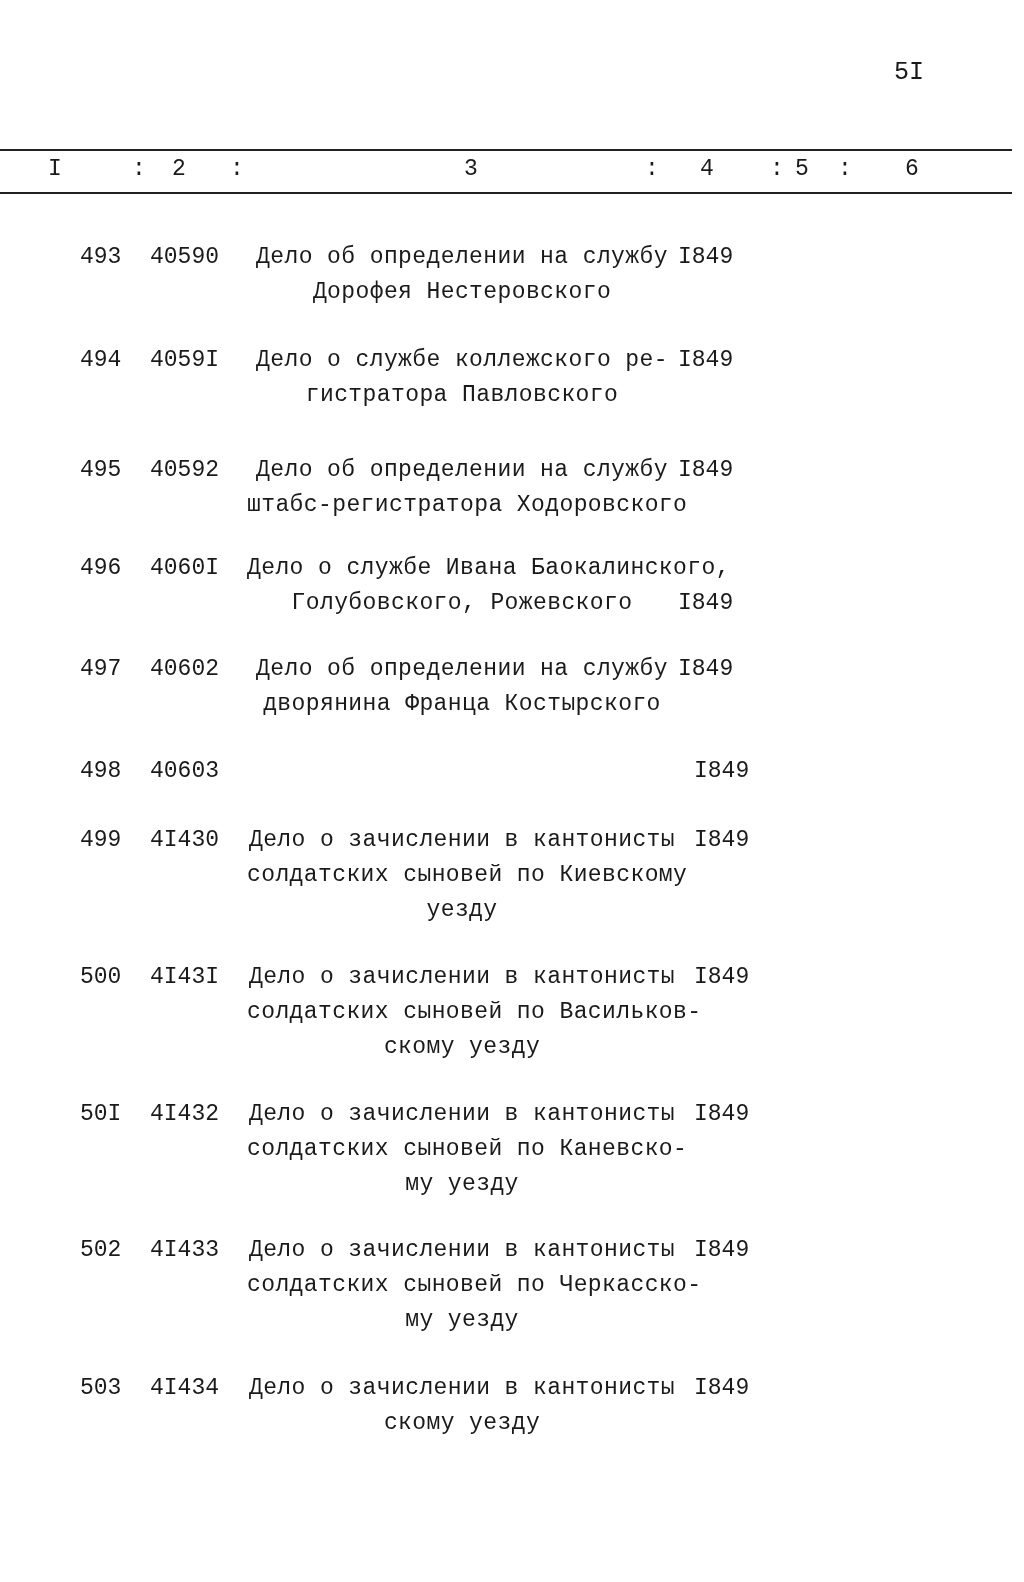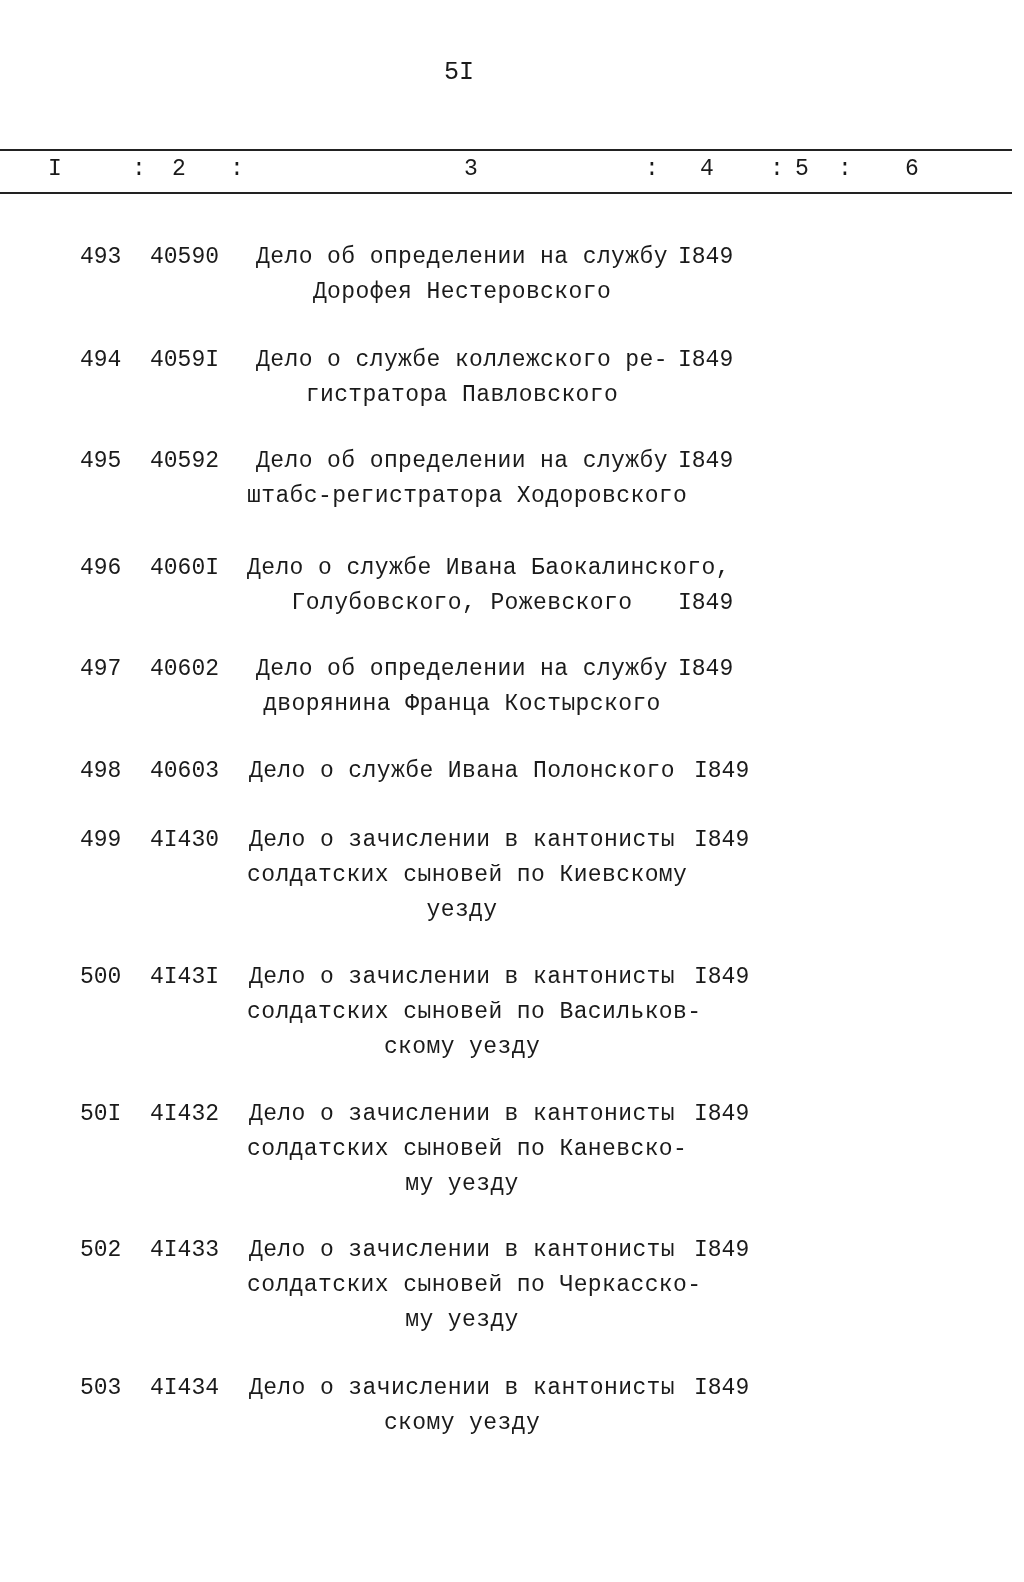--- a/index.html
+++ b/index.html
@@ -11,23 +11,23 @@
       width: 1024px;
       height: 1582px;
       position: relative;
       overflow: hidden;
       font-family: "Liberation Mono", "DejaVu Sans Mono", monospace;
       color: #1a1a1a;
     }
     .page-number {
       position: absolute;
       top: 58px;
-      left: 1px;
+      left: 8px;
       width: 916px;
-      text-align: center;
+      text-align: right;
       font-size: 25px;
       letter-spacing: 0px;
     }
     .header-rule {
       position: absolute;
       left: 0;
       width: 1012px;
       height: 2px;
       background: #222;
     }
@@ -116,21 +116,21 @@
   <div class="entry" style="position:absolute;top:103px">
     <span class="num">494</span>
     <span class="code">4059I</span>
     <div class="desc">
       <span class="line">Дело о службе коллежского ре-</span>
       <span class="line">гистратора Павловского</span>
     </div>
     <span class="year">I849</span>
   </div>
 
-  <div class="entry" style="position:absolute;top:204px">
+  <div class="entry" style="position:absolute;top:213px">
     <span class="num">495</span>
     <span class="code">40592</span>
     <div class="desc">
       <span class="line">Дело об определении на службу</span>
       <span class="line">штабс-регистратора Ходоровского</span>
     </div>
     <span class="year">I849</span>
   </div>
 
   <div class="entry year-second-line" style="position:absolute;top:311px">
@@ -149,23 +149,20 @@
     <div class="desc">
       <span class="line">Дело об определении на службу</span>
       <span class="line">дворянина Франца Костырского</span>
     </div>
     <span class="year">I849</span>
   </div>
 
   <div class="entry long-year" style="position:absolute;top:514px">
     <span class="num">498</span>
     <span class="code">40603</span>
-    <div class="desc">
-      <span class="line">Дело о службе Ивана Полонского</span>
-    </div>
     <span class="year">I849</span>
   </div>
 
   <div class="entry long-year" style="position:absolute;top:583px">
     <span class="num">499</span>
     <span class="code">4I430</span>
     <div class="desc">
       <span class="line">Дело о зачислении в кантонисты</span>
       <span class="line">солдатских сыновей по Киевскому</span>
       <span class="line">уезду</span>

